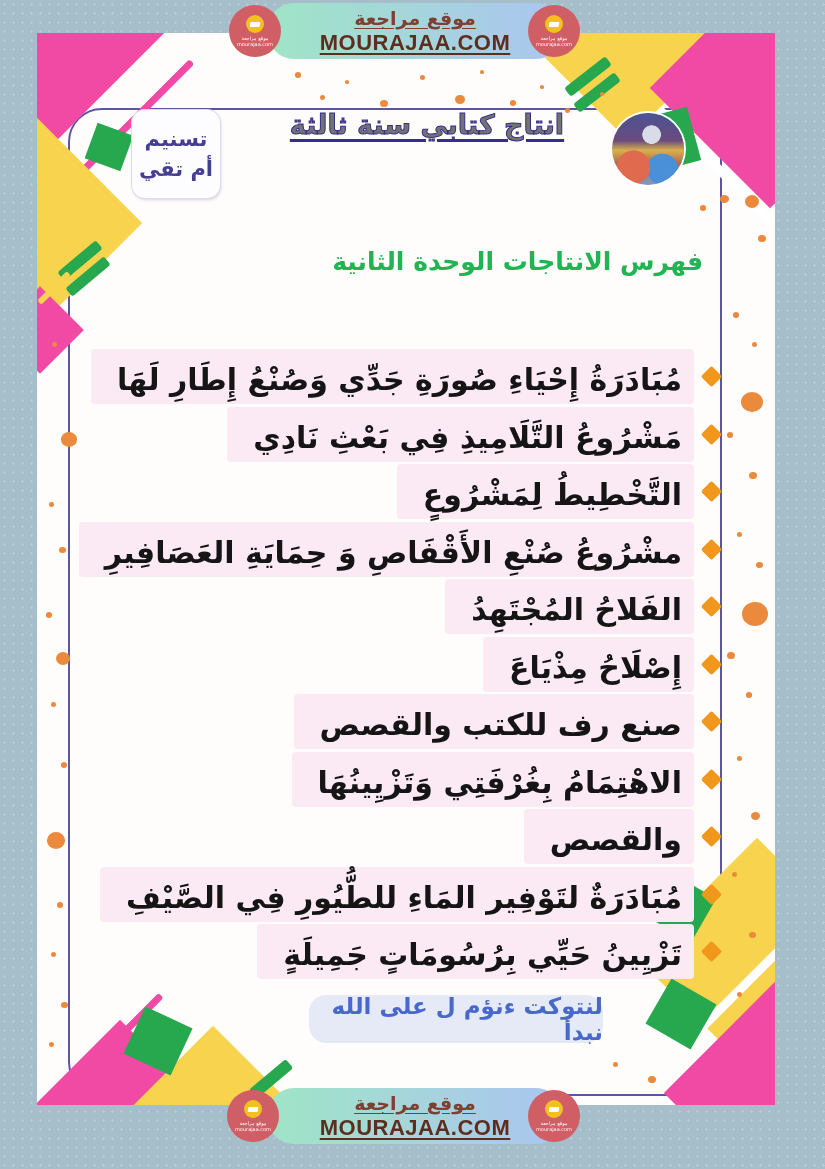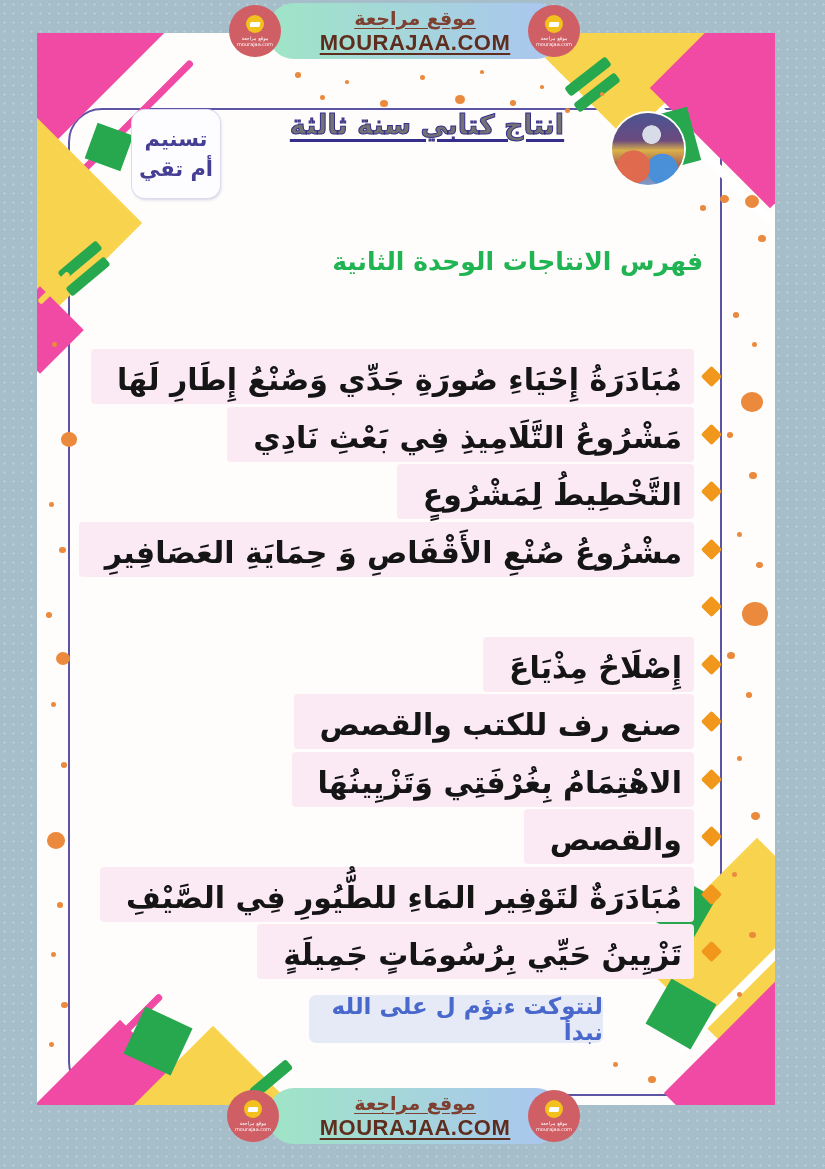--- a/index.html
+++ b/index.html
@@ -143,21 +143,21 @@
   .bullet{
     flex:0 0 auto;width:15px;height:15px;background:#f0971c;transform:rotate(45deg);
     margin-left:10px;border-radius:2px;
   }
   .hl{
     background:#fbeaf4;border-radius:4px;padding:14px 12px 8px 26px;
     font-size:30px;font-weight:bold;color:#151515;white-space:nowrap;line-height:1.1;
   }
   .closing{
     position:absolute;left:272px;top:962px;width:294px;height:48px;z-index:4;
-    background:#e6eaf6;border-radius:7px;direction:rtl;
+    background:#e6eaf6;border-radius:17px;direction:rtl;
     display:flex;align-items:center;justify-content:center;
     font-size:23px;font-weight:bold;color:#4968cc;
   }
 </style>
 </head>
 <body>
 
 <div class="page">
 
   <div class="card">
@@ -219,20 +219,21 @@
       <div class="item">
           <span class="bullet"></span>
           <span class="hl">التَّخْطِيطُ لِمَشْرُوعٍ</span>
         </div>
       <div class="item">
           <span class="bullet"></span>
           <span class="hl">مشْرُوعُ صُنْعِ الأَقْفَاصِ وَ حِمَايَةِ العَصَافِيرِ</span>
         </div>
       <div class="item">
           <span class="bullet"></span>
+          <span class="hl">الفَلاحُ المُجْتَهِدُ</span>
         </div>
       <div class="item">
           <span class="bullet"></span>
           <span class="hl">إِصْلَاحُ مِذْيَاعَ</span>
         </div>
       <div class="item">
           <span class="bullet"></span>
           <span class="hl">صنع رف للكتب والقصص</span>
         </div>
       <div class="item">

